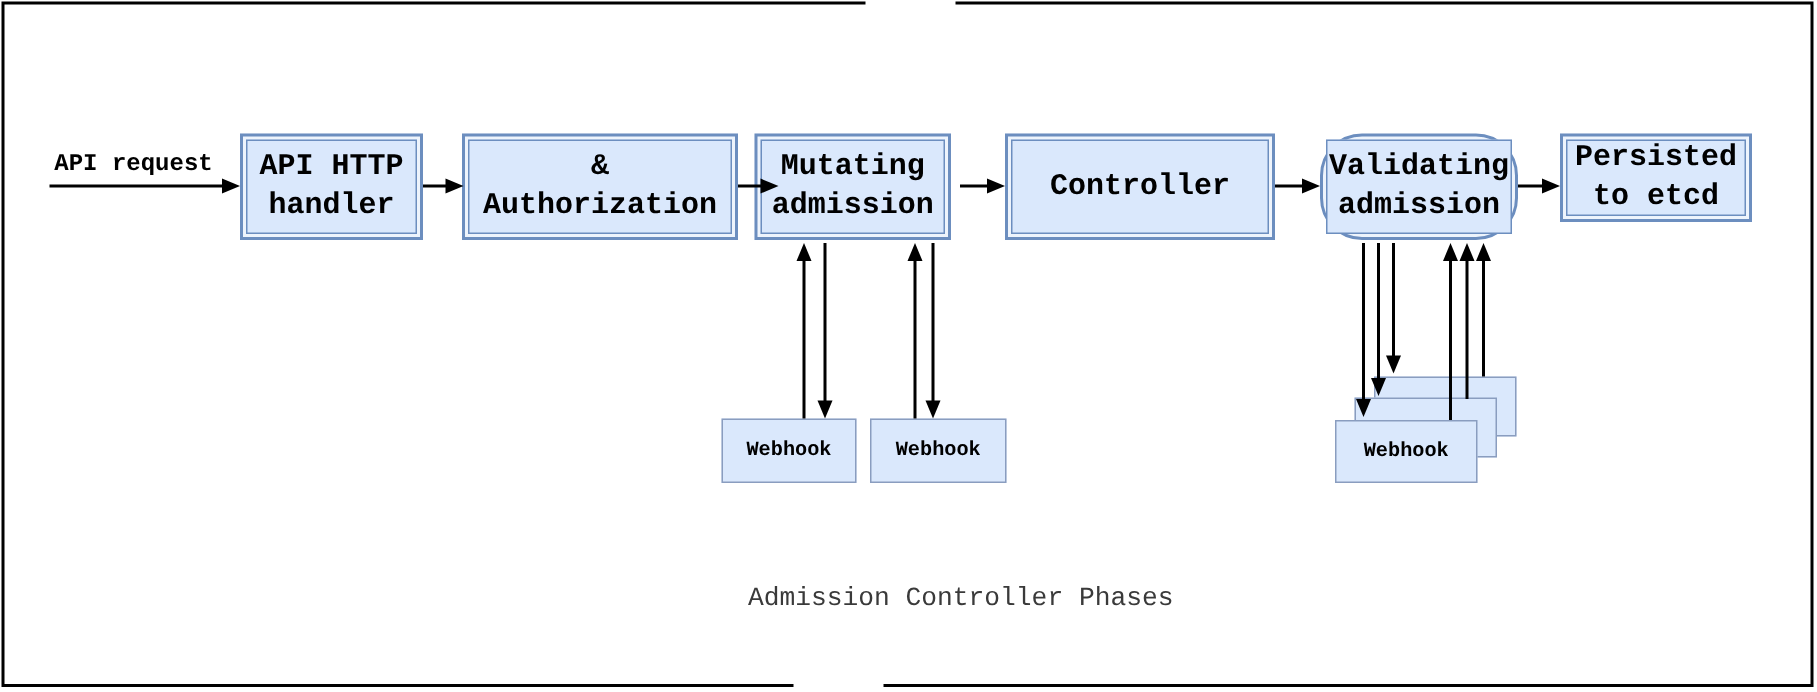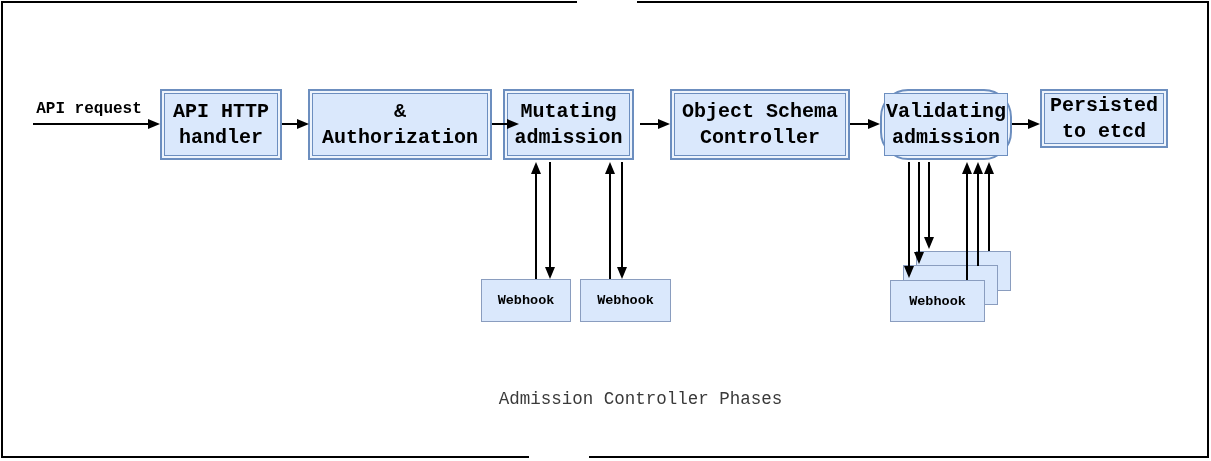--- a/index.html
+++ b/index.html
@@ -64,21 +64,20 @@
     <div class="phase-inner">
       <span>Mutating</span>
       <span>admission</span>
     </div>
   </div>
   <div class="hline" style="left:640px;top:123px;width:19px;"></div>
   <div class="hhead" style="left:658px;top:119px;"></div>
 
   <div class="phase" style="left:670px;top:89px;width:180px;height:71px;">
     <div class="phase-inner">
-      <span>Object Schema</span>
       <span>Controller</span>
     </div>
   </div>
   <div class="hline" style="left:850px;top:123px;width:19px;"></div>
   <div class="hhead" style="left:868px;top:119px;"></div>
 
   <div class="phase" style="left:880px;top:89px;width:132px;height:71px;border-radius:28px;">
     <div class="phase-inner">
       <span>Validating</span>
       <span>admission</span>

